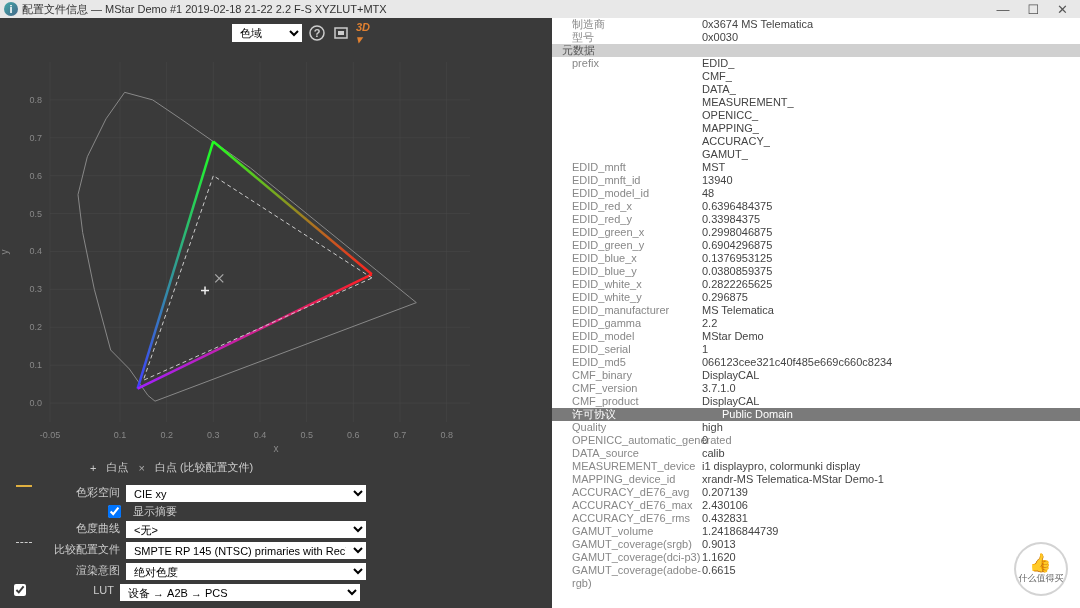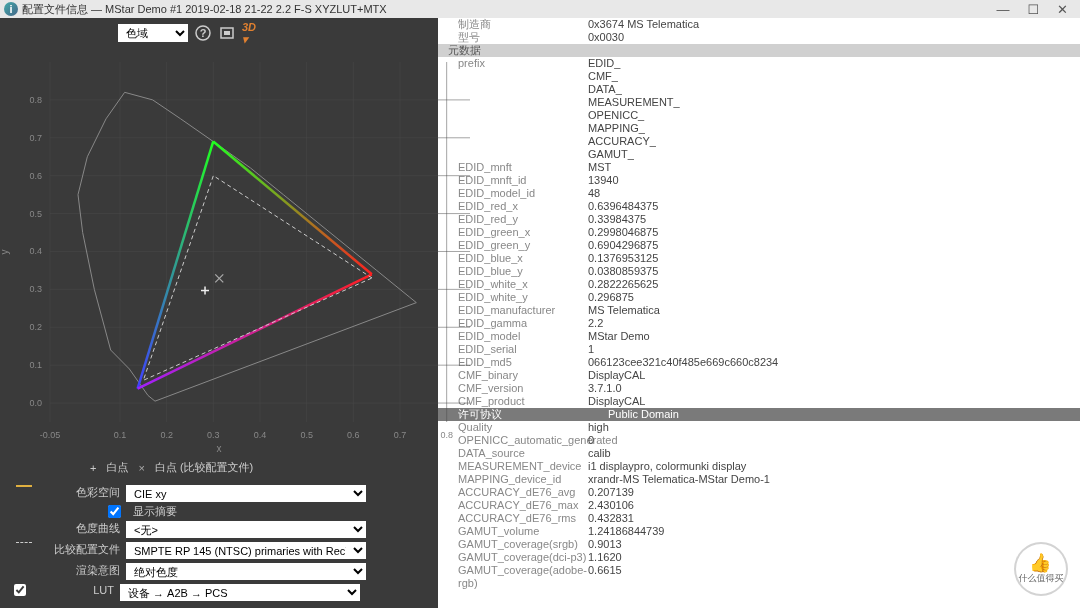--- a/index.html
+++ b/index.html
@@ -2,21 +2,21 @@
 <html><head>
 <meta charset="utf-8">
 <style>
 * { margin: 0; padding: 0; box-sizing: border-box; }
 body { font-family: "Microsoft YaHei", "SimSun", Arial, sans-serif; font-size: 11px; width: 1080px; height: 608px; overflow: hidden; background: #3a3a3a; color: #ccc; }
 .titlebar { height: 18px; background: #e8e8e8; color: #333; display: flex; align-items: center; padding: 0 4px; font-size: 11px; }
 .titlebar .icon { width: 14px; height: 14px; border-radius: 50%; background: linear-gradient(135deg,#4aa,#468); margin-right: 4px; display:flex; align-items:center; justify-content:center; color:#fff; font-weight:bold; }
 .titlebar .controls { margin-left: auto; display: flex; gap: 18px; padding-right: 8px; font-size: 13px; color:#555; }
 .titlebar .controls span { cursor: pointer; }
 .main { display: flex; height: calc(100% - 18px); }
-.left { width: 438px; background: #3a3a3a; display: flex; flex-direction: column; }
+.left { width: 552px; background: #3a3a3a; display: flex; flex-direction: column; }
 .right { flex: 1; background: #fff; overflow-y: auto; font-size: 11px; }
 .right::-webkit-scrollbar { width: 14px; }
 .right::-webkit-scrollbar-track { background: #f0f0f0; }
 .right::-webkit-scrollbar-thumb { background: #c0c0c0; }
 .toolbar { display: flex; align-items: center; gap: 6px; padding: 6px 8px; justify-content: flex-end; margin-right: 170px;}
 .toolbar select { background: #fff; color: #000; border: none; height: 18px; font-size: 11px; padding: 0 4px; width: 70px; }
 .toolbar .tb-icon { width: 18px; height: 18px; display: flex; align-items: center; justify-content: center; color: #ccc; cursor: pointer; }
 .plot-area { flex: 1; position: relative; margin: 4px 10px 4px 10px; }
 .axis-label-y { position: absolute; left: -8px; top: 50%; transform: translateY(-50%) rotate(-90deg); color: #888; font-size: 10px; }
 .axis-label-x { position: absolute; bottom: -2px; left: 50%; transform: translateX(-50%); color: #888; font-size: 10px; }

